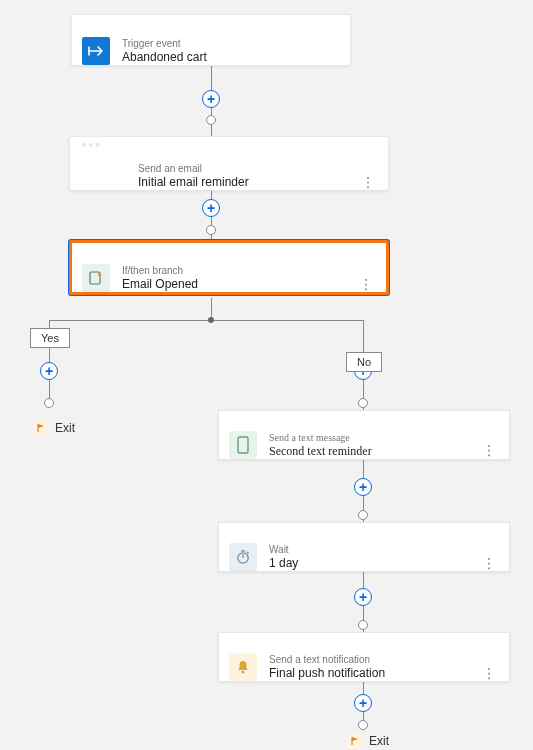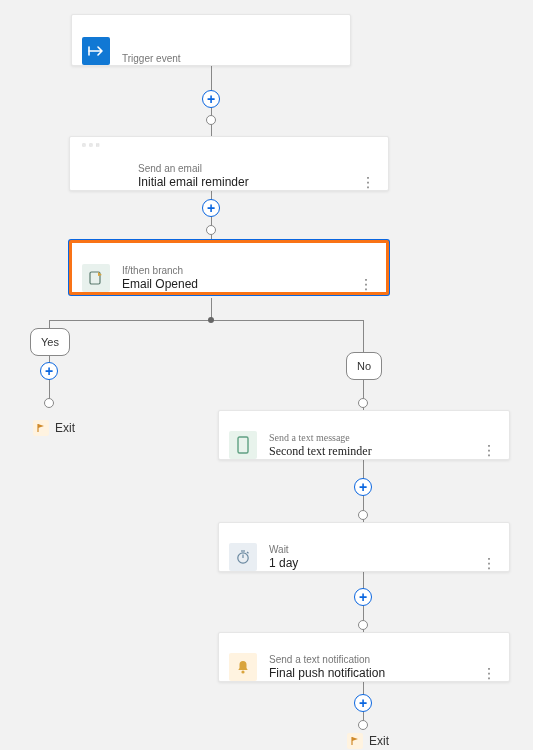--- a/index.html
+++ b/index.html
@@ -94,22 +94,22 @@
     width:46px; height:22px;
     font-size:4px; color:#c8c8c8;
     letter-spacing: 0.3px;
     line-height:1;
   }
 
   .pill {
     position: absolute;
     background: #fff;
     border: 1px solid #888;
-    border-radius: 8px;
-    height: 28px;
+    border-radius: 0;
+    height: 20px;
     box-sizing: border-box;
     display: flex;
     align-items: center;
     justify-content: center;
     font-size: 11px;
     color: #333;
     padding: 0 10px;
   }
 
   .exit {
@@ -199,20 +199,21 @@
 
 <div class="card" style="left:71px; top:14px; width:280px; height:52px;">
   <div class="card-icon ic-trigger">
     <svg width="16" height="16" viewBox="0 0 16 16">
         <path d="M1 8h13M10 4l4 4-4 4" stroke="#fff" stroke-width="1.6" fill="none" stroke-linecap="round" stroke-linejoin="round"></path>
         <line x1="1" y1="4" x2="1" y2="12" stroke="#fff" stroke-width="1.6" stroke-linecap="round"></line>
       </svg>
   </div>
   <div class="card-labels">
     <span class="card-lbl-top">Trigger event</span>
+    <span class="card-lbl-main">Abandoned cart</span>
   </div>
 </div>
 
 <div class="card" style="left:69px; top:136px; width:320px; height:55px;">
   <div class="dummy-img">▧ &nbsp;▧ &nbsp;▧</div>
   <div class="card-icon ic-email-thumb" style="width:46px;flex-basis:46px;"></div>
   <div class="card-labels">
     <span class="card-lbl-top">Send an email</span>
     <span class="card-lbl-main">Initial email reminder</span>
   </div>

